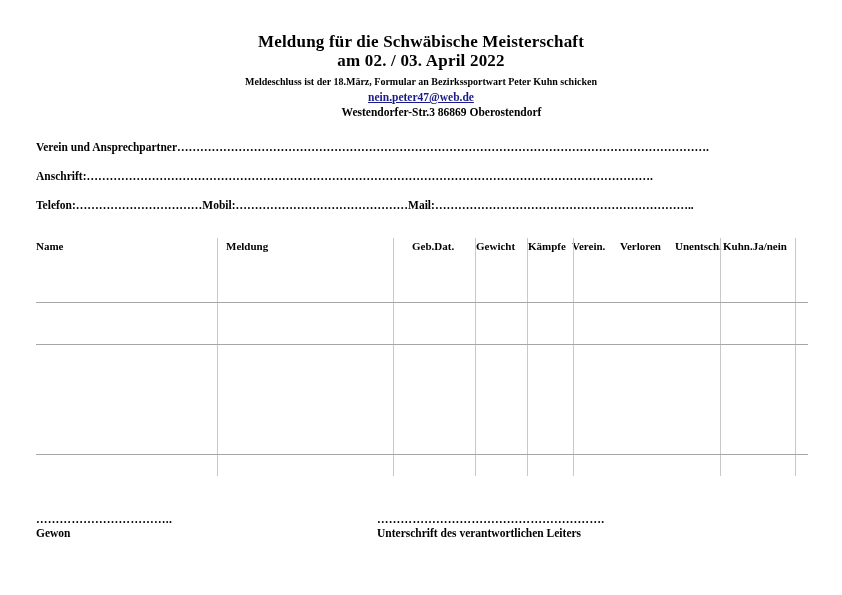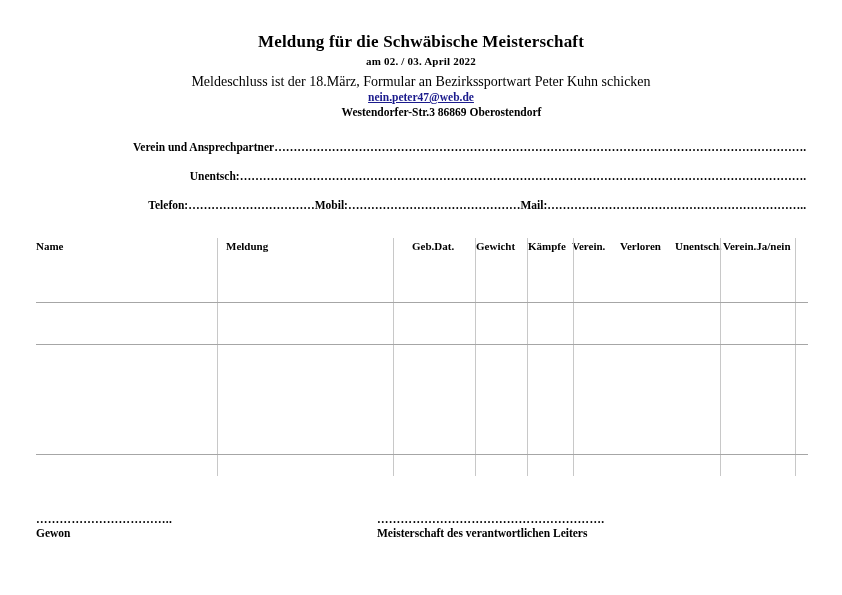--- a/index.html
+++ b/index.html
@@ -30,28 +30,28 @@
     width: 842px;
     text-align: center;
   }
   .title-line1 {
     font-size: 17px;
     font-weight: bold;
     letter-spacing: 0.2px;
     line-height: 19px;
   }
   .title-line2 {
-    font-size: 11px;
+    font-size: 17px;
     font-weight: bold;
     letter-spacing: 0.2px;
     line-height: 20px;
   }
   .subtitle {
-    font-size: 14px;
-    font-weight: normal;
+    font-size: 10px;
+    font-weight: bold;
     line-height: 16px;
     margin-top: 3px;
   }
   .email-line {
     font-size: 11.5px;
     font-weight: bold;
     line-height: 15px;
   }
   .email-link {
     color: #1a1a8c;
@@ -72,21 +72,20 @@
     top: 140px;
     width: 770px;
   }
   .field-row {
     font-size: 11.5px;
     font-weight: bold;
     line-height: 14px;
     margin-bottom: 15px;
     white-space: nowrap;
     overflow: hidden;
-    text-align: right;
   }
 
   
   .table-head {
     position: absolute;
     left: 36px;
     top: 223px;
     width: 772px;
     height: 15px;
   }
@@ -155,39 +154,39 @@
     <div class="address-line">Westendorfer-Str.3  86869 Oberostendorf</div>
   </div>
 
   <div class="fields">
 
     <div class="field-row">
       <span>Verein und Ansprechpartner</span><span>………………………………………………………………………………………………………………………….</span>
     </div>
 
     <div class="field-row">
-      <span>Unentsch:</span><span>………………………………………………………………………………………………………………………………….</span>
+      <span>Anschrift:</span><span>………………………………………………………………………………………………………………………………….</span>
     </div>
 
     <div class="field-row">
       <span>Telefon:</span><span>……………………………</span><span>Mobil:</span><span>………………………………………</span><span>Mail:</span><span>…………………………………………………………..</span>
     </div>
 
   </div>
 
   <div class="table-head">
     <span class="th" style="left:0px">Name</span>
     <span class="th" style="left:190px">Meldung</span>
     <span class="th" style="left:376px">Geb.Dat.</span>
     <span class="th" style="left:440px">Gewicht</span>
     <span class="th" style="left:492px">Kämpfe</span>
     <span class="th" style="left:536px">Verein.</span>
     <span class="th" style="left:584px">Verloren</span>
     <span class="th" style="left:639px">Unentsch.</span>
-    <span class="th" style="left:687px">Verein.Ja/nein</span>
+    <span class="th" style="left:687px">Kuhn.Ja/nein</span>
   </div>
 
   <div class="grid">
 
     <div class="vline" style="left:181px"></div>
     <div class="vline" style="left:357px"></div>
     <div class="vline" style="left:439px"></div>
     <div class="vline" style="left:491px"></div>
     <div class="vline" style="left:537px"></div>
     <div class="vline" style="left:684px"></div>
@@ -198,16 +197,16 @@
     <div class="hline" style="top:216px"></div>
   </div>
 
   <div class="sign sign-left">
     <div class="sign-dots">……………………………..</div>
     <div class="sign-label">Gewon</div>
   </div>
 
   <div class="sign sign-right">
     <div class="sign-dots">………………………………………………….</div>
-    <div class="sign-label">Meisterschaft des verantwortlichen Leiters</div>
+    <div class="sign-label">Unterschrift des verantwortlichen Leiters</div>
   </div>
 
 </div>
 
 </body></html>

